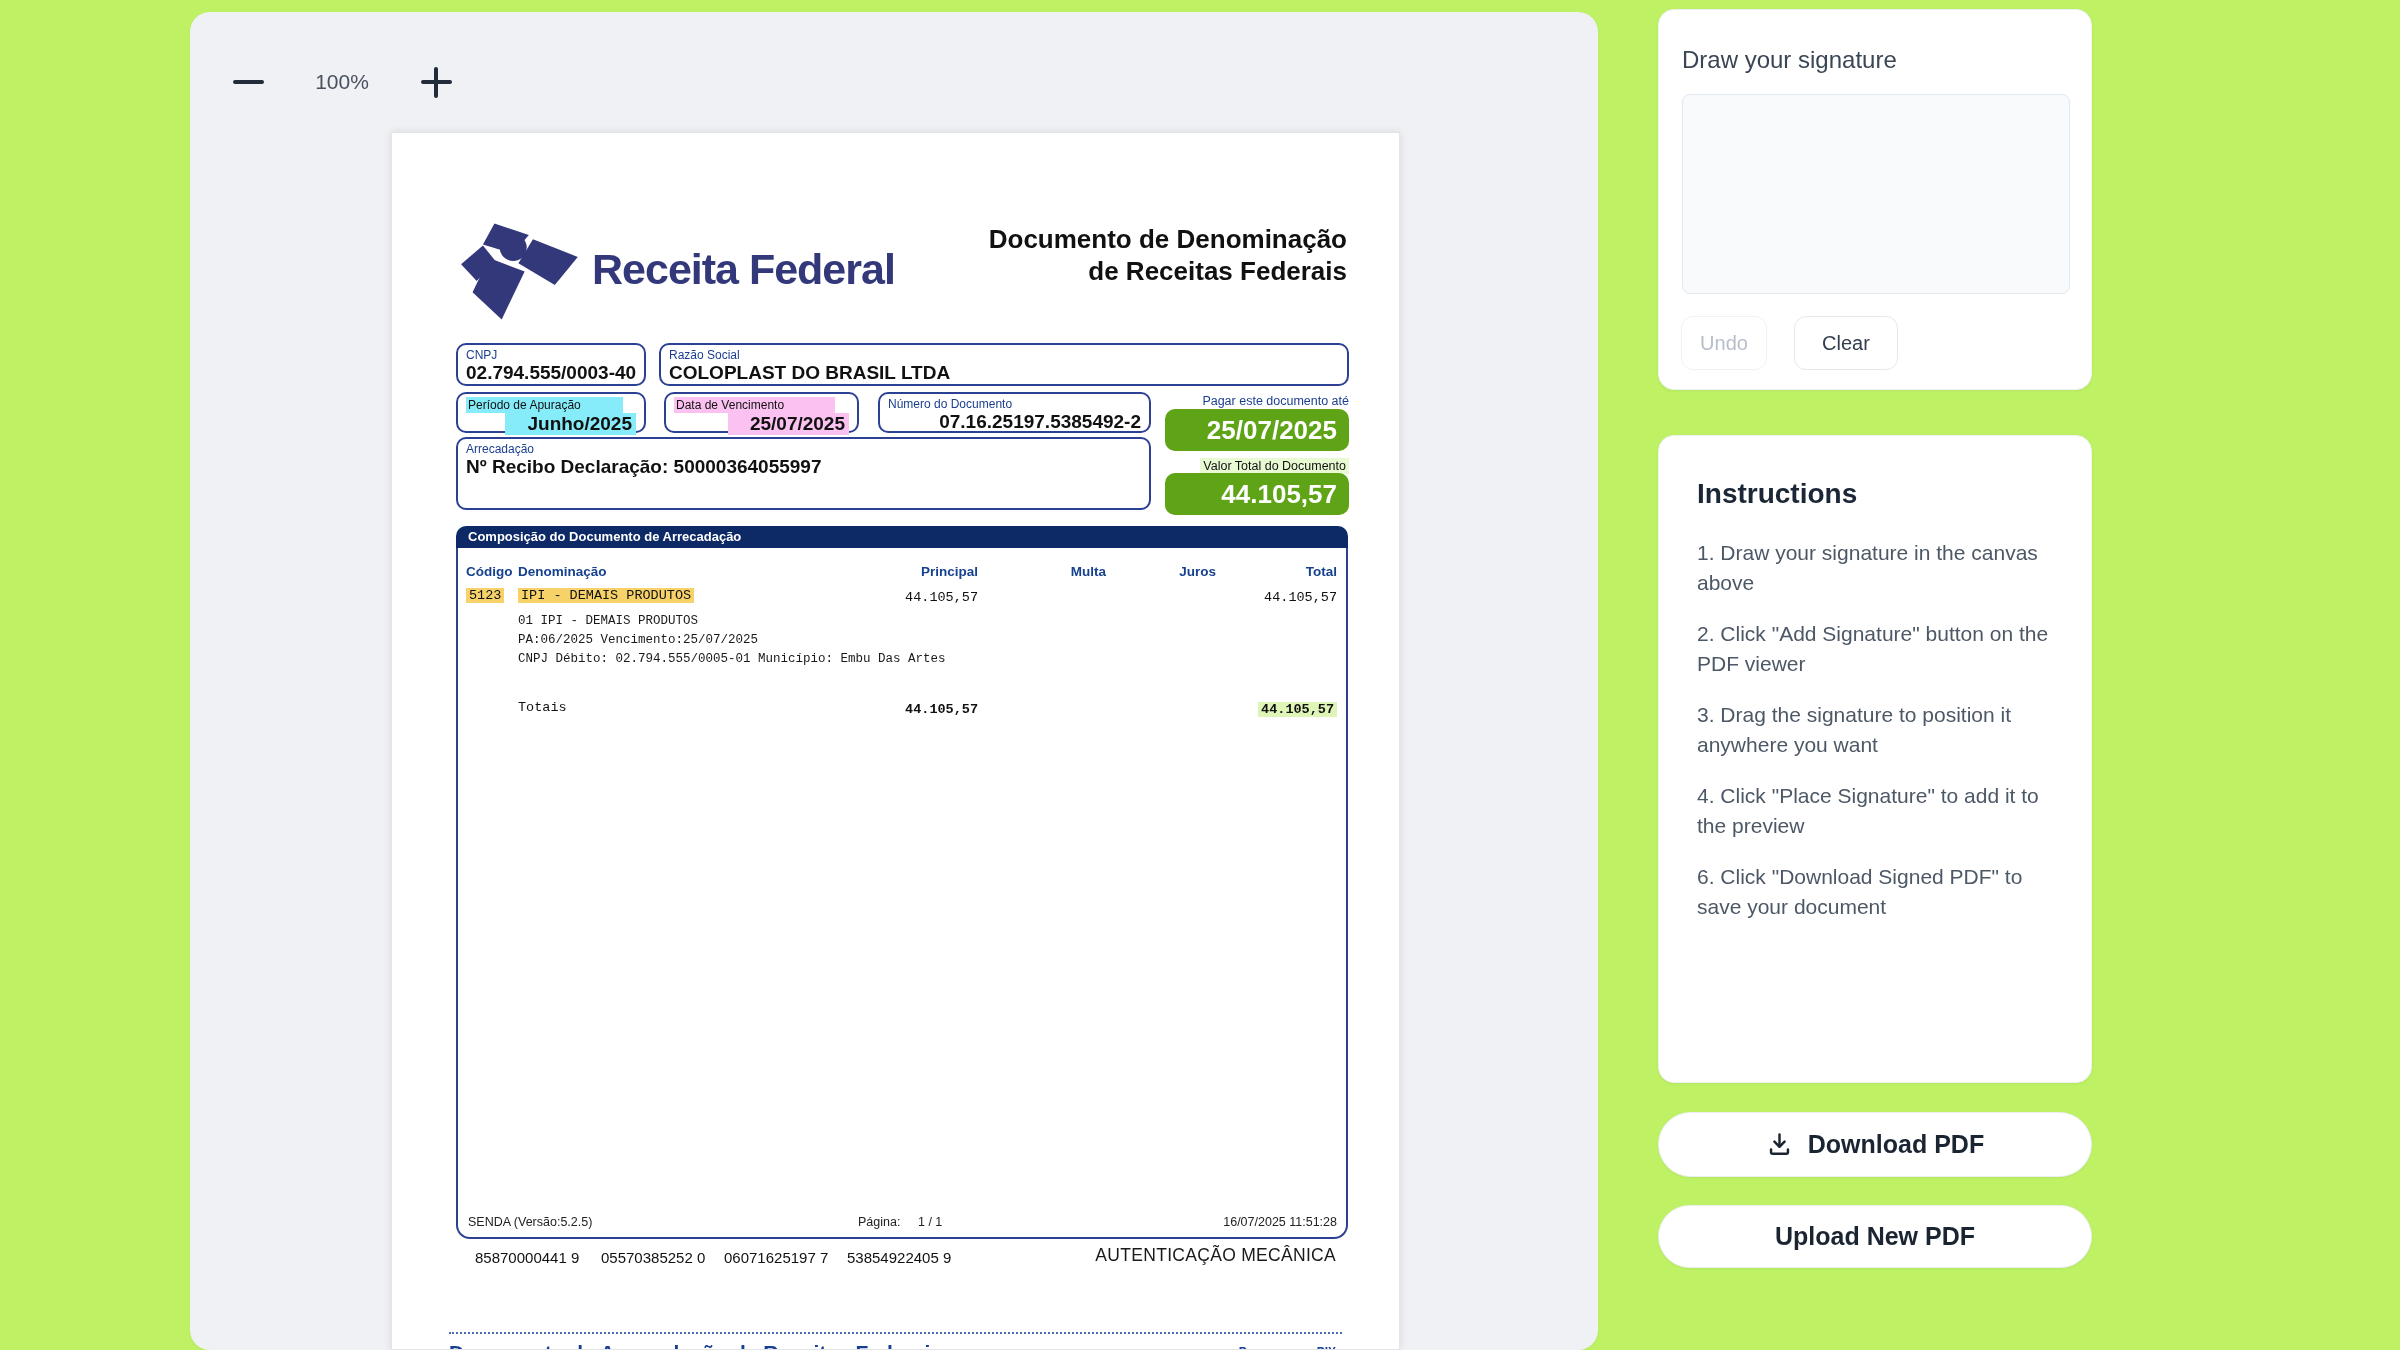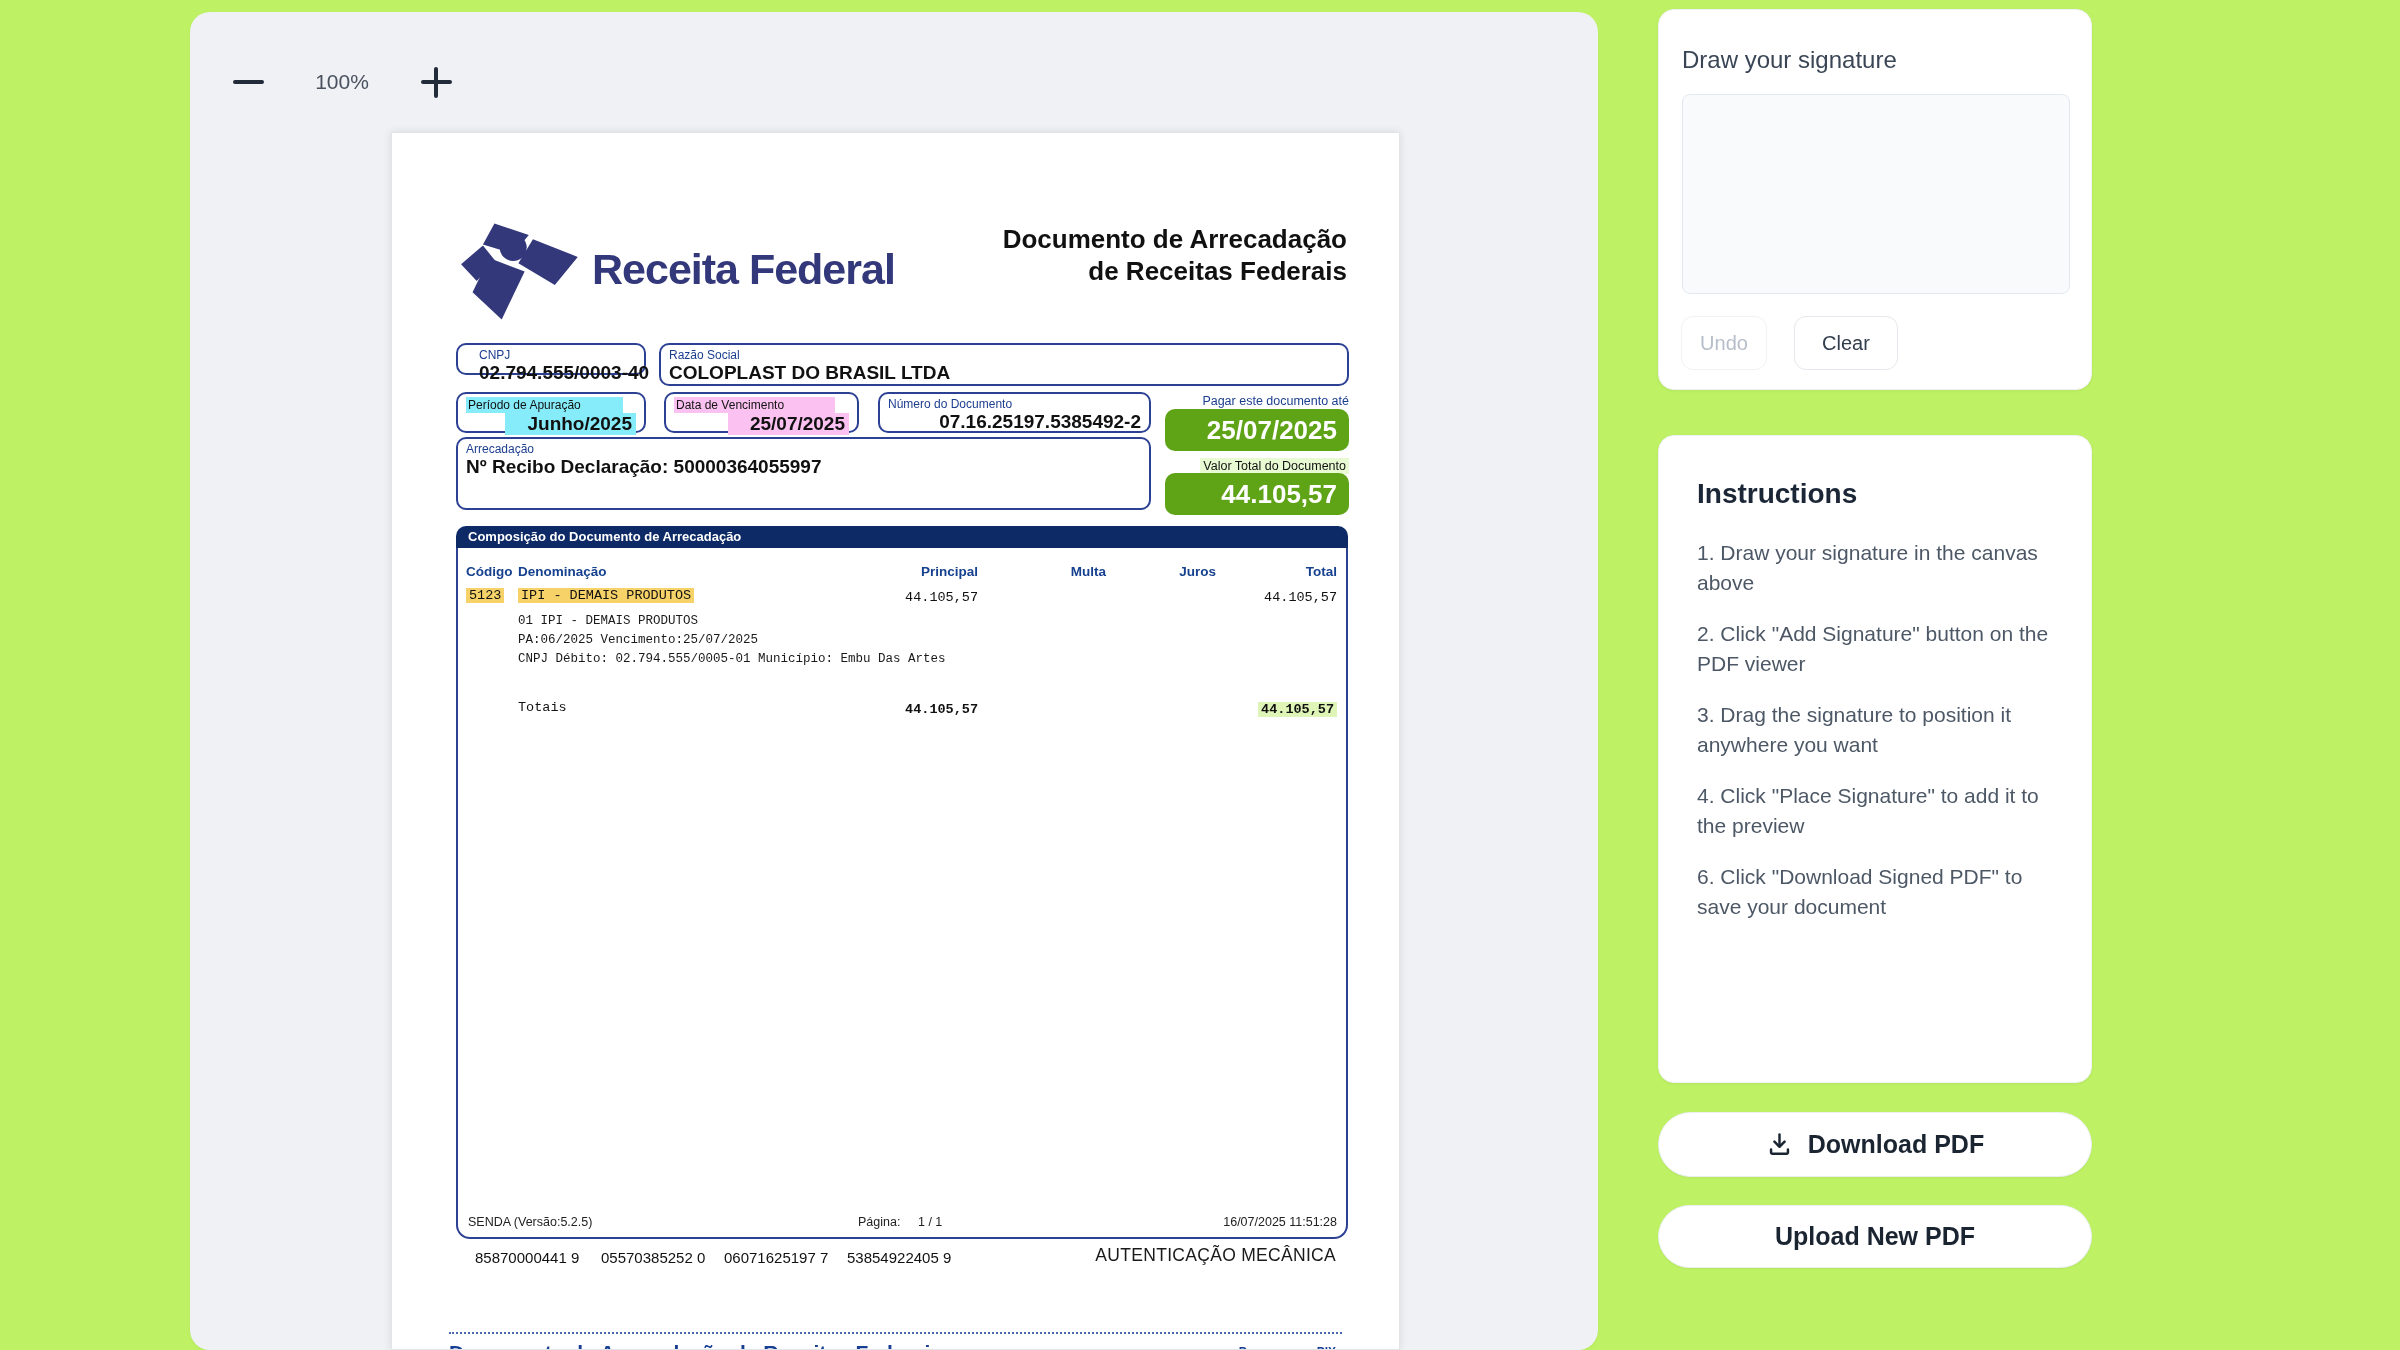--- a/index.html
+++ b/index.html
@@ -49,21 +49,21 @@
   .fbox{position:absolute;border:2px solid var(--navy-border);border-radius:10px;background:#fff;}
   .fbox .flabel{display:block;font-size:12px;color:var(--navy);margin:3px 0 0 8px;line-height:14px;white-space:nowrap;}
   .fbox .fvalue{display:block;font-size:19px;font-weight:bold;line-height:22px;margin:0 8px;white-space:nowrap;}
   .fvalue.right{text-align:right;}
   .hl-label{padding:1px 2px;}
   .hl-cyan{background:var(--cyan-hl);}
   .hl-pink{background:var(--pink-hl);}
   .lbl-wide{display:inline-block;min-width:88%;}
   .hl-val{display:inline-block;padding:0 4px 0 22px;}
 
-  .box-cnpj{left:64px;top:210px;width:190px;height:32px;padding-left:13px;}
+  .box-cnpj{left:64px;top:210px;width:190px;height:43px;}
   .box-razao{left:267px;top:210px;width:690px;height:43px;}
   .box-periodo{left:64px;top:259px;width:190px;height:41px;}
   .box-venc{left:272px;top:259px;width:195px;height:41px;}
   .box-numero{left:486px;top:259px;width:273px;height:41px;}
   .box-obs{left:64px;top:304px;width:695px;height:73px;}
 
   .pay-label{position:absolute;left:773px;top:261px;width:184px;text-align:right;font-size:12.5px;color:var(--navy);white-space:nowrap;}
   .total-label{position:absolute;left:723px;top:326px;width:234px;text-align:right;font-size:12.5px;color:var(--navy);white-space:nowrap;}
   .total-label .hl-green-label{background:var(--green-hl-label);padding:1px 3px;}
   .green-box{position:absolute;left:773px;width:184px;height:42px;background:var(--green);border-radius:10px;
@@ -134,21 +134,21 @@
         <g fill="#33387b">
           <polygon points="34,4 67,15 52,33 23,24"></polygon>
           <polygon points="71,19 114,36 92,63 57,42"></polygon>
           <polygon points="29,37 63,50 41,96 13,70"></polygon>
           <polygon points="2,43 23,25 35,40 17,59"></polygon>
           <circle cx="52" cy="27" r="13"></circle>
         </g>
       </svg>
       <div class="rf-logotext">Receita Federal</div>
       <div class="doc-title">
-        <div>Documento de Arrecadação</div>
+        <div>Documento de Denominação</div>
         <div>de Receitas Federais</div>
       </div>
 
       <div class="fbox box-cnpj">
         <span class="flabel">CNPJ</span>
         <span class="fvalue">02.794.555/0003-40</span>
       </div>
       <div class="fbox box-razao">
         <span class="flabel">Razão Social</span>
         <span class="fvalue">COLOPLAST DO BRASIL LTDA</span>

